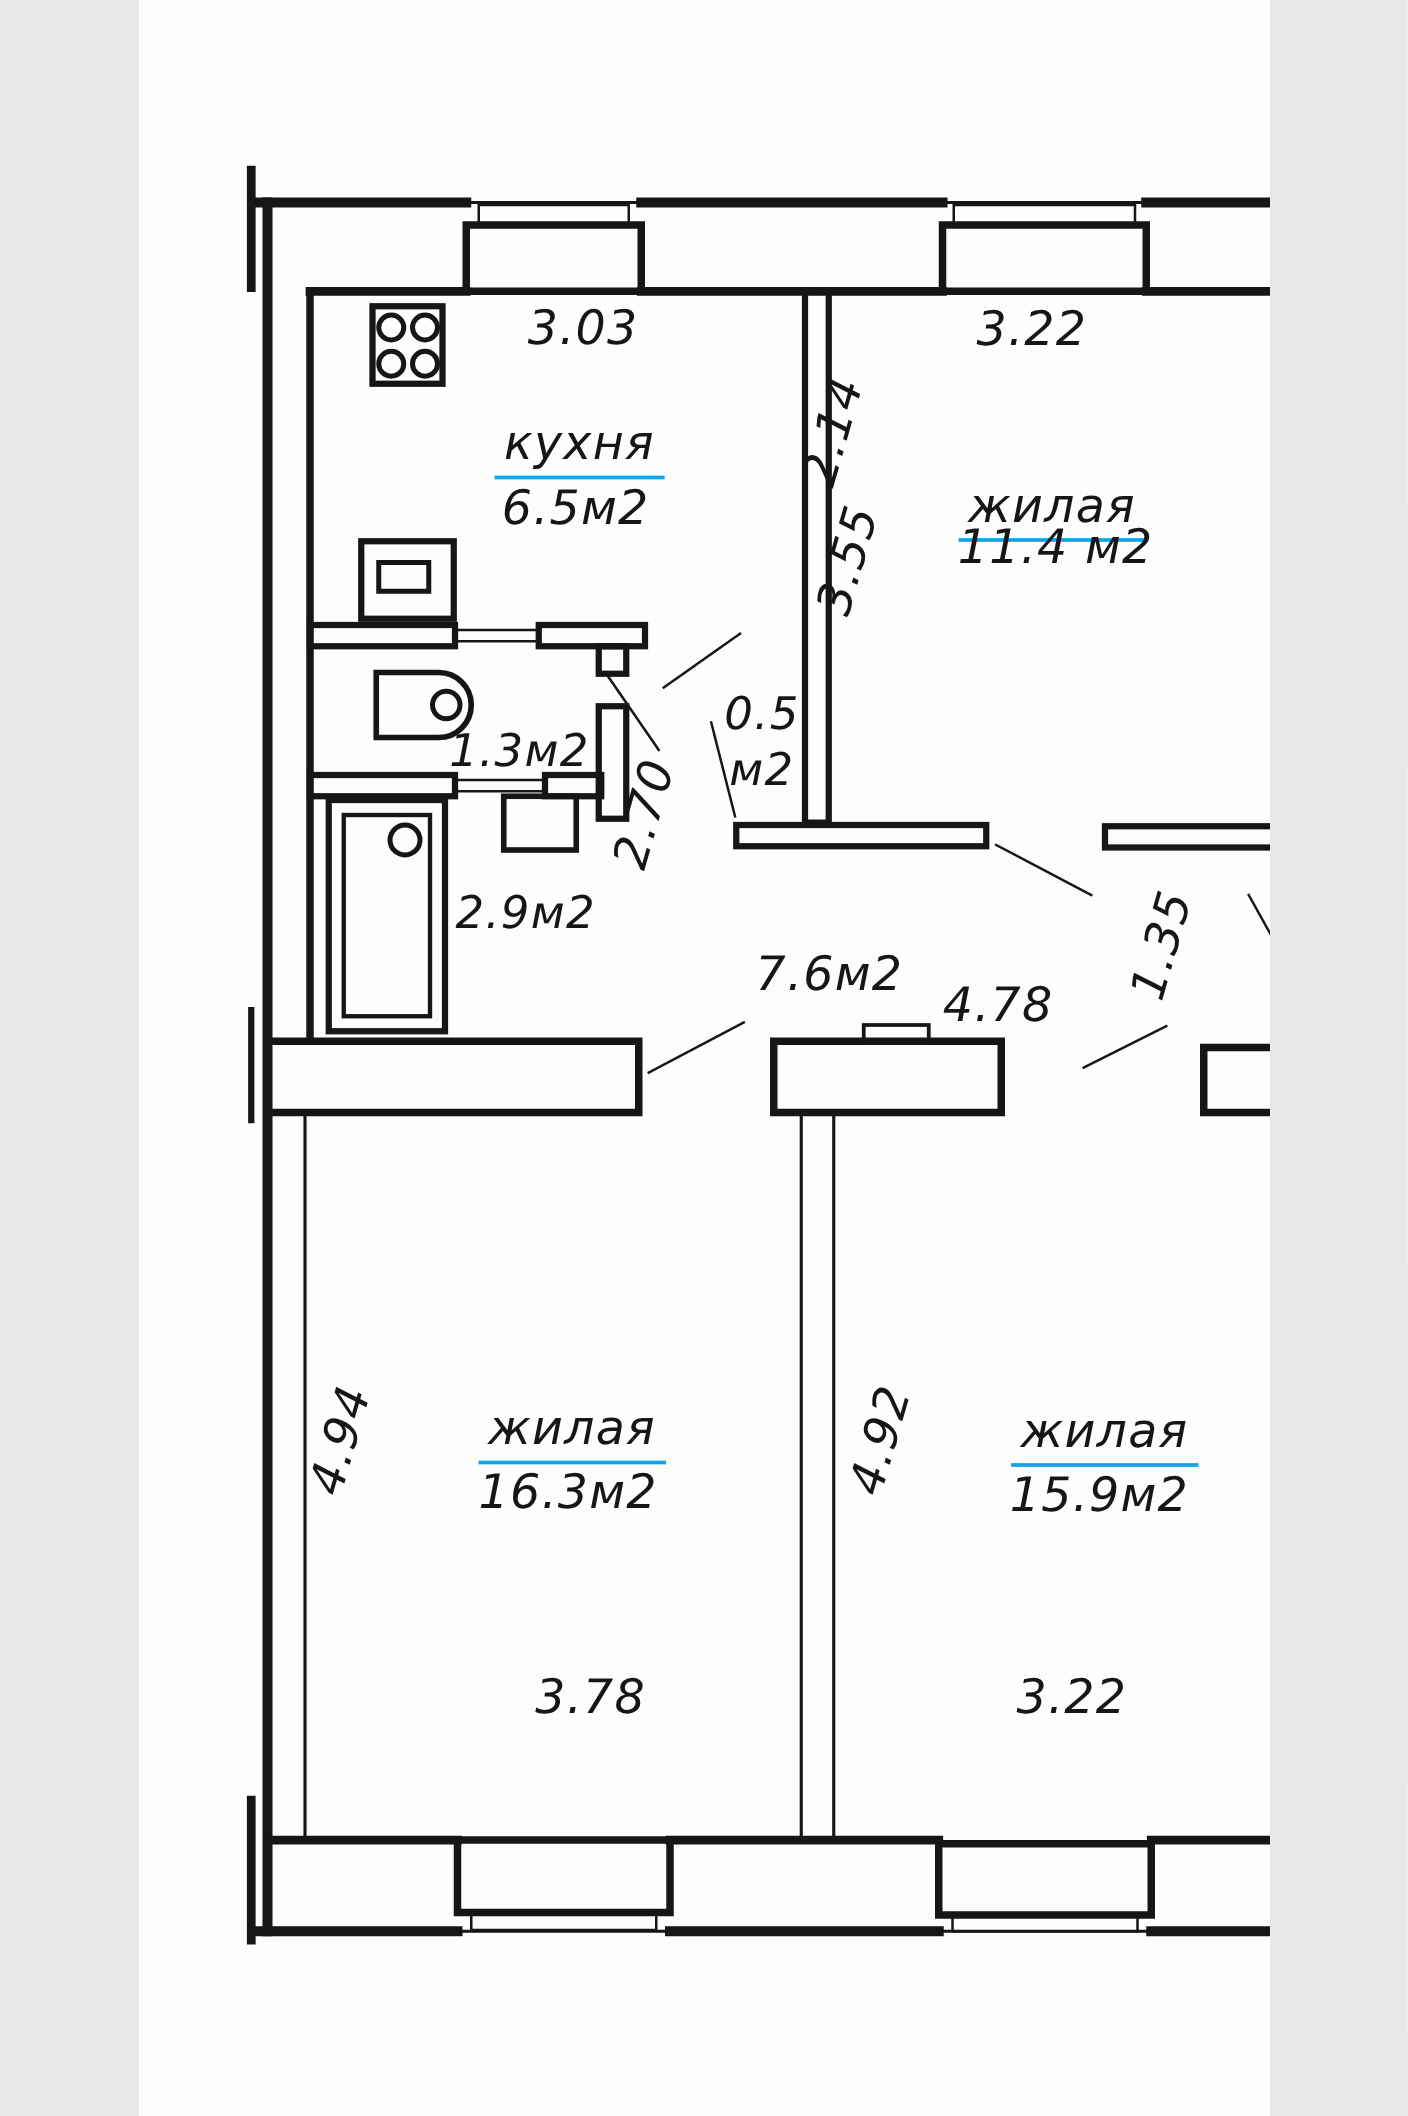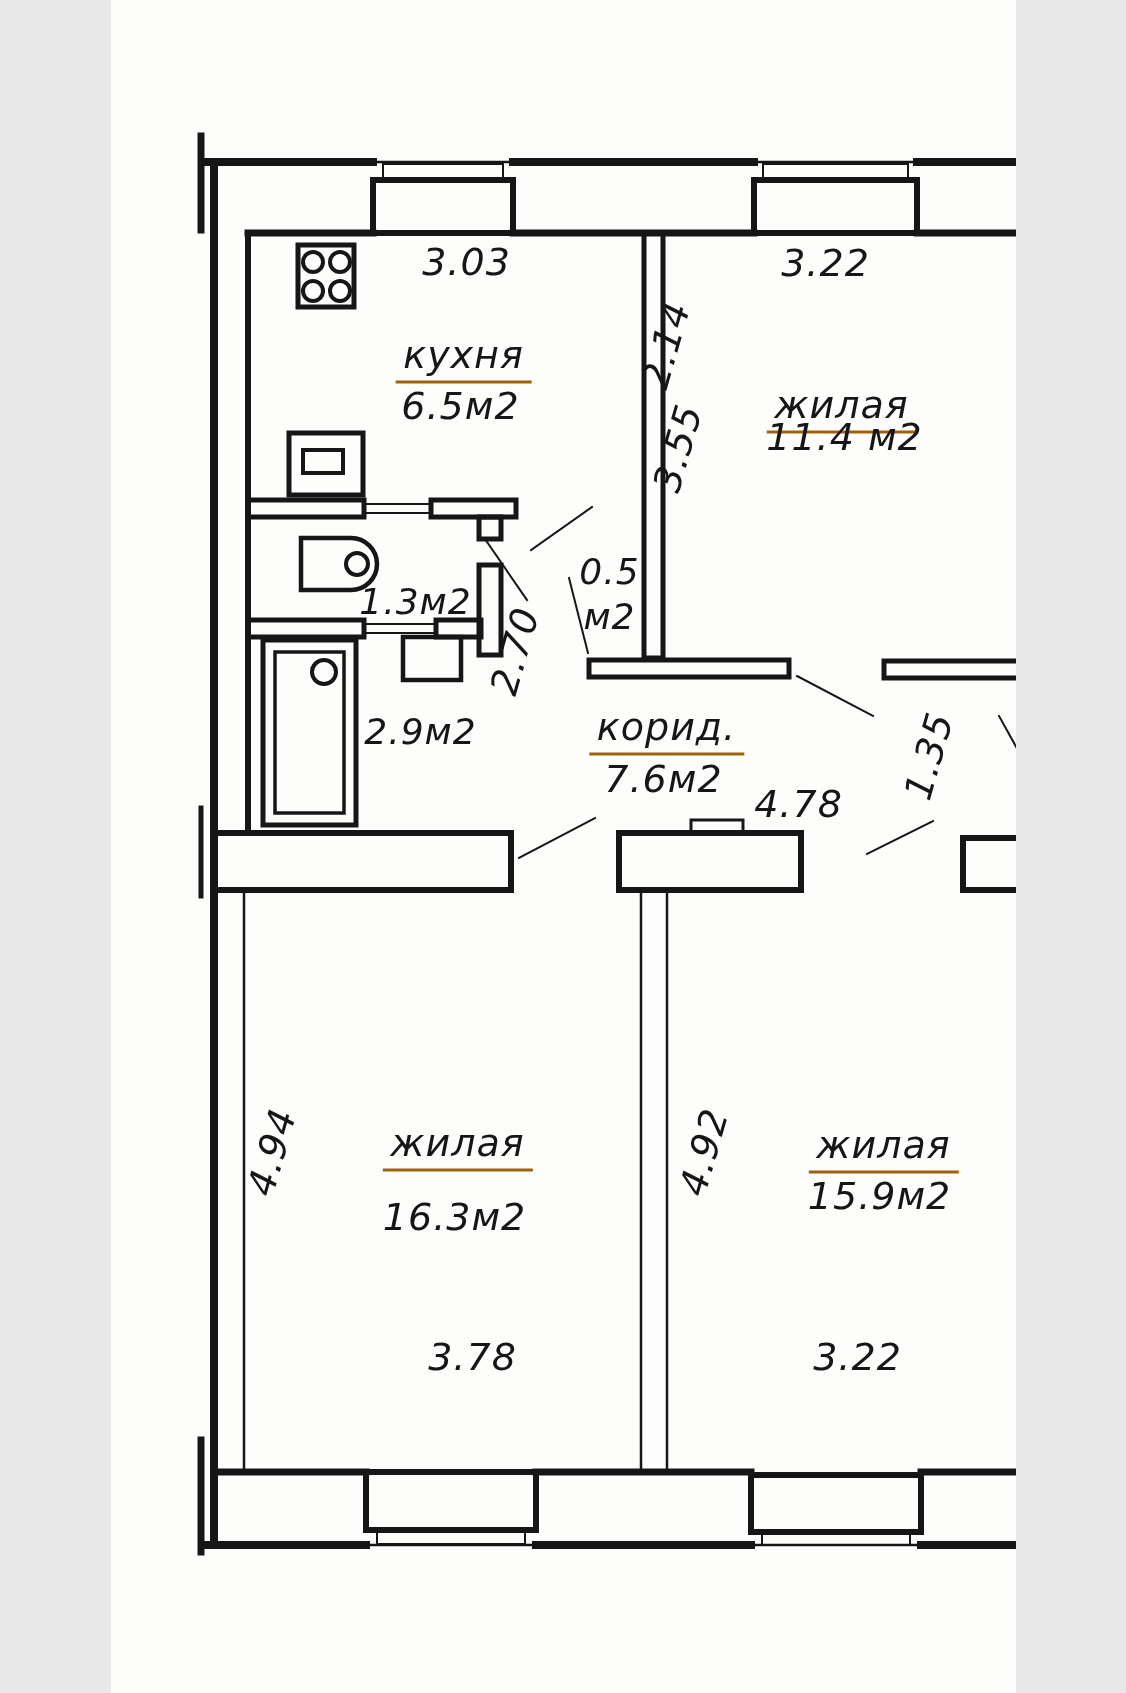--- a/index.html
+++ b/index.html
@@ -2,21 +2,21 @@
 <html><head>
 <meta charset="utf-8">
 <style>
   html,body{margin:0;padding:0;background:#e8e8e8;}
   .page{position:relative;width:905px;height:1693px;background:#fdfdfc;margin:0 auto;overflow:hidden;
         font-family:"DejaVu Sans",sans-serif;}
   svg.plan{position:absolute;left:0;top:0;}
   .lbl{position:absolute;transform:translate(-50%,-50%);font:italic 38px "DejaVu Sans",sans-serif;
        color:#161616;white-space:nowrap;letter-spacing:1px;}
   .rot{transform:translate(-50%,-50%) rotate(-74deg);}
-  .u{border-bottom:3px solid #a16207;padding:0 8px 4px 8px;}
+  .u{border-bottom:3px solid #0ea5e9;padding:0 8px 4px 8px;}
   .two{text-align:center;line-height:1.25;}
   .sm{font-size:36px;}
 </style>
 </head>
 <body>
 
 <div class="page">
 
   <svg class="plan" width="1126" height="1693" viewBox="0 0 1126 1693" fill="none" stroke="#161616" stroke-linecap="square">
 
@@ -149,21 +149,20 @@
 
   <div class="lbl sm" id="lbl-wc-area">1.3м2</div>
 
   <div class="lbl two sm" id="lbl-closet-area">
     <div>0.5</div>
     <div>м2</div>
   </div>
 
   <div class="lbl sm" id="lbl-bath-area">2.9м2</div>
 
-  <div class="lbl u" id="lbl-corr-name">корид.</div>
   <div class="lbl" id="lbl-corr-area">7.6м2</div>
 
   <div class="lbl u" id="lbl-living2-name">жилая</div>
   <div class="lbl" id="lbl-living2-area">16.3м2</div>
 
   <div class="lbl u" id="lbl-living3-name">жилая</div>
   <div class="lbl" id="lbl-living3-area">15.9м2</div>
 
 </div>
 
@@ -184,16 +183,16 @@
   #lbl-kitchen-name{left:353px;top:358px;}
   #lbl-kitchen-area{left:350px;top:406px;}
   #lbl-living1-name{left:731px;top:408px;}
   #lbl-living1-area{left:734px;top:437px;}
   #lbl-wc-area{left:305px;top:601px;}
   #lbl-closet-area{left:499px;top:594px;}
   #lbl-bath-area{left:310px;top:731px;text-align:center;}
   #lbl-corr-name{left:556px;top:730px;}
   #lbl-corr-area{left:553px;top:779px;}
   #lbl-living2-name{left:347px;top:1146px;}
-  #lbl-living2-area{left:344px;top:1193px;margin-top:24px;}
+  #lbl-living2-area{left:344px;top:1193px;}
   #lbl-living3-name{left:773px;top:1148px;}
   #lbl-living3-area{left:769px;top:1196px;text-align:right;}
 </style>
 
 </body></html>

